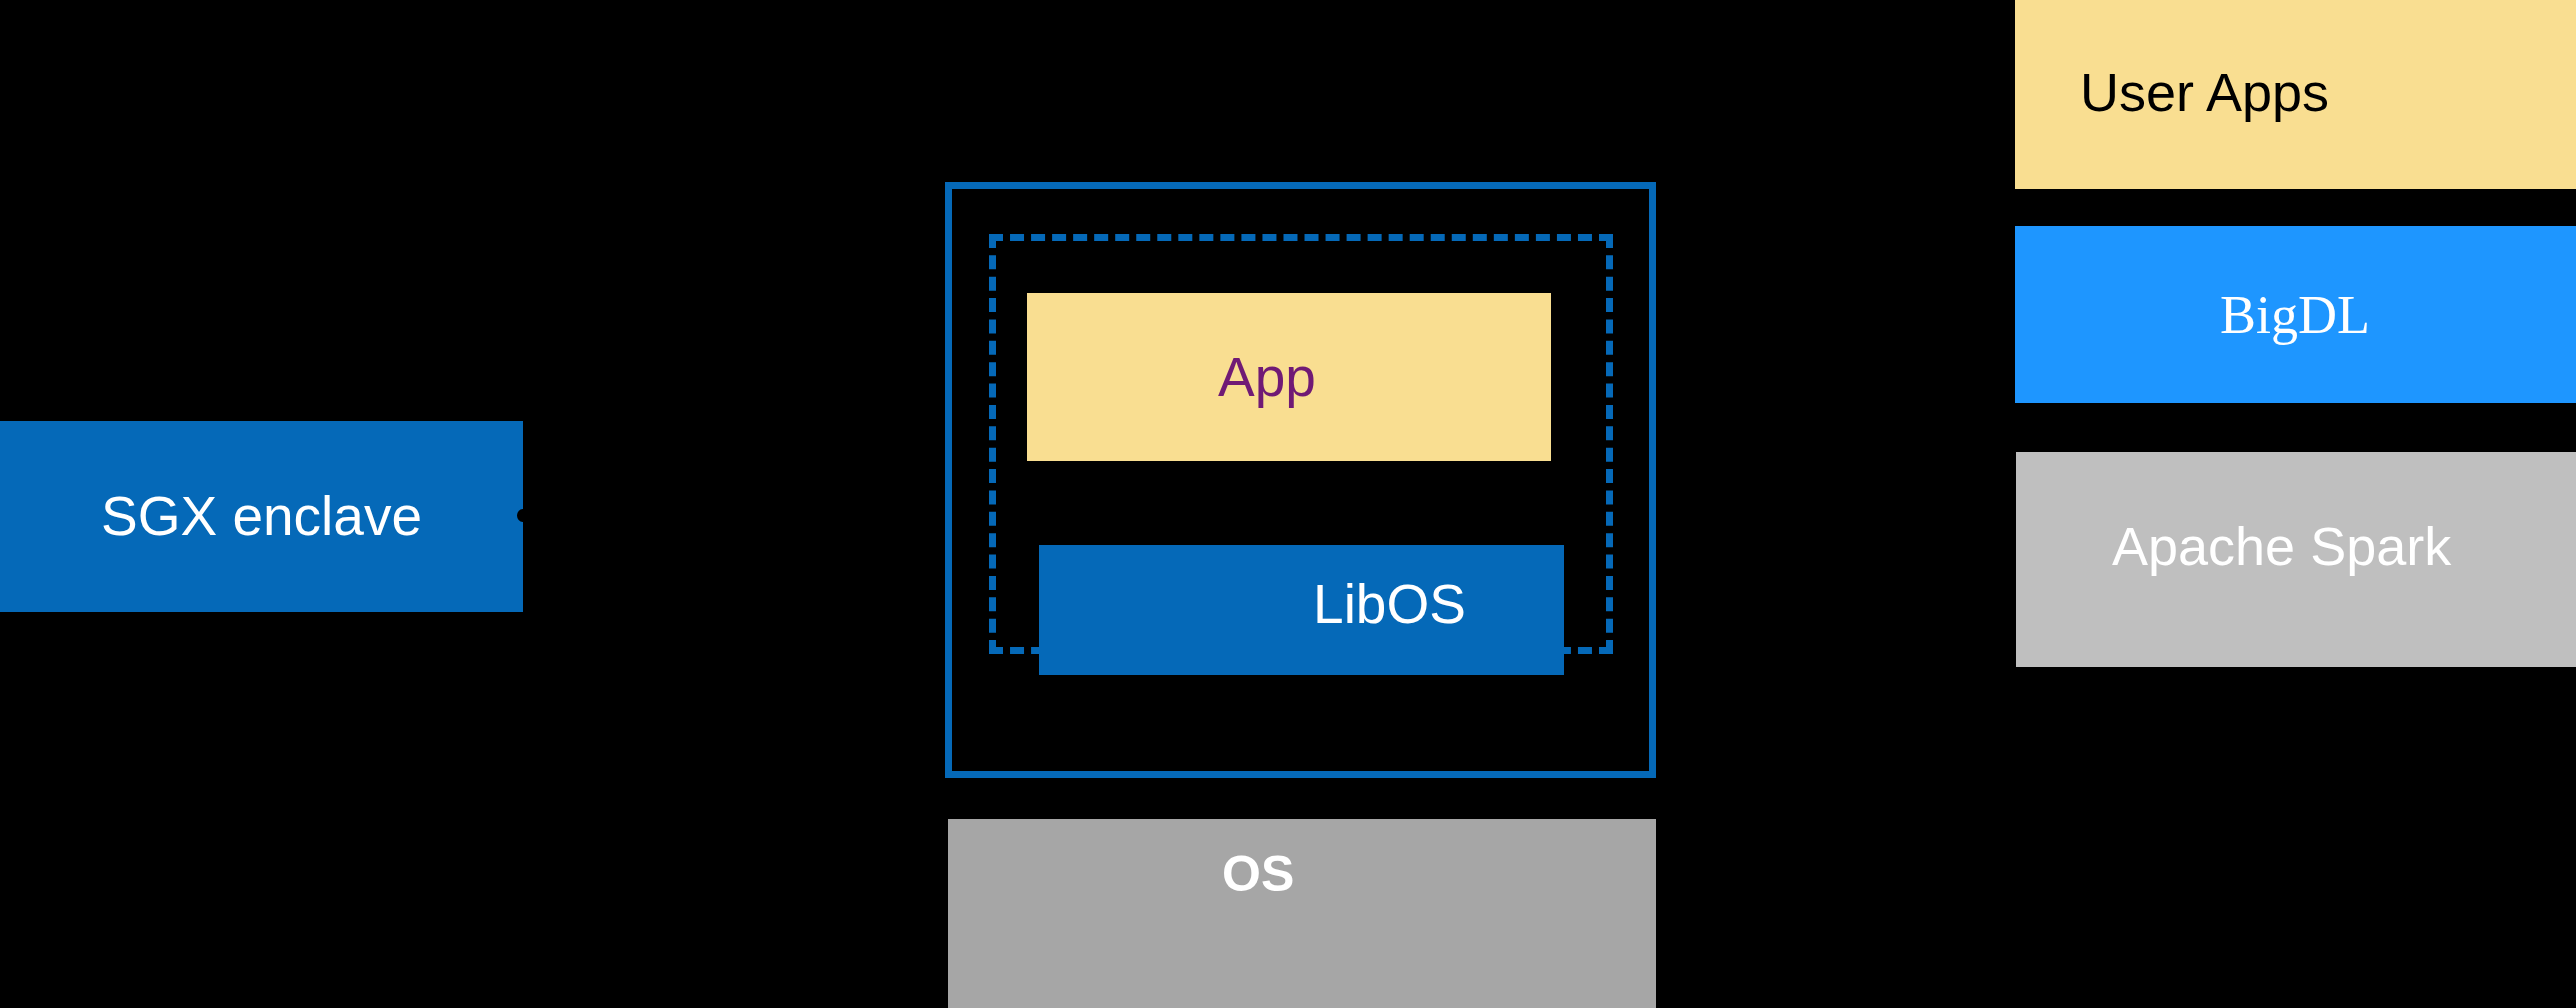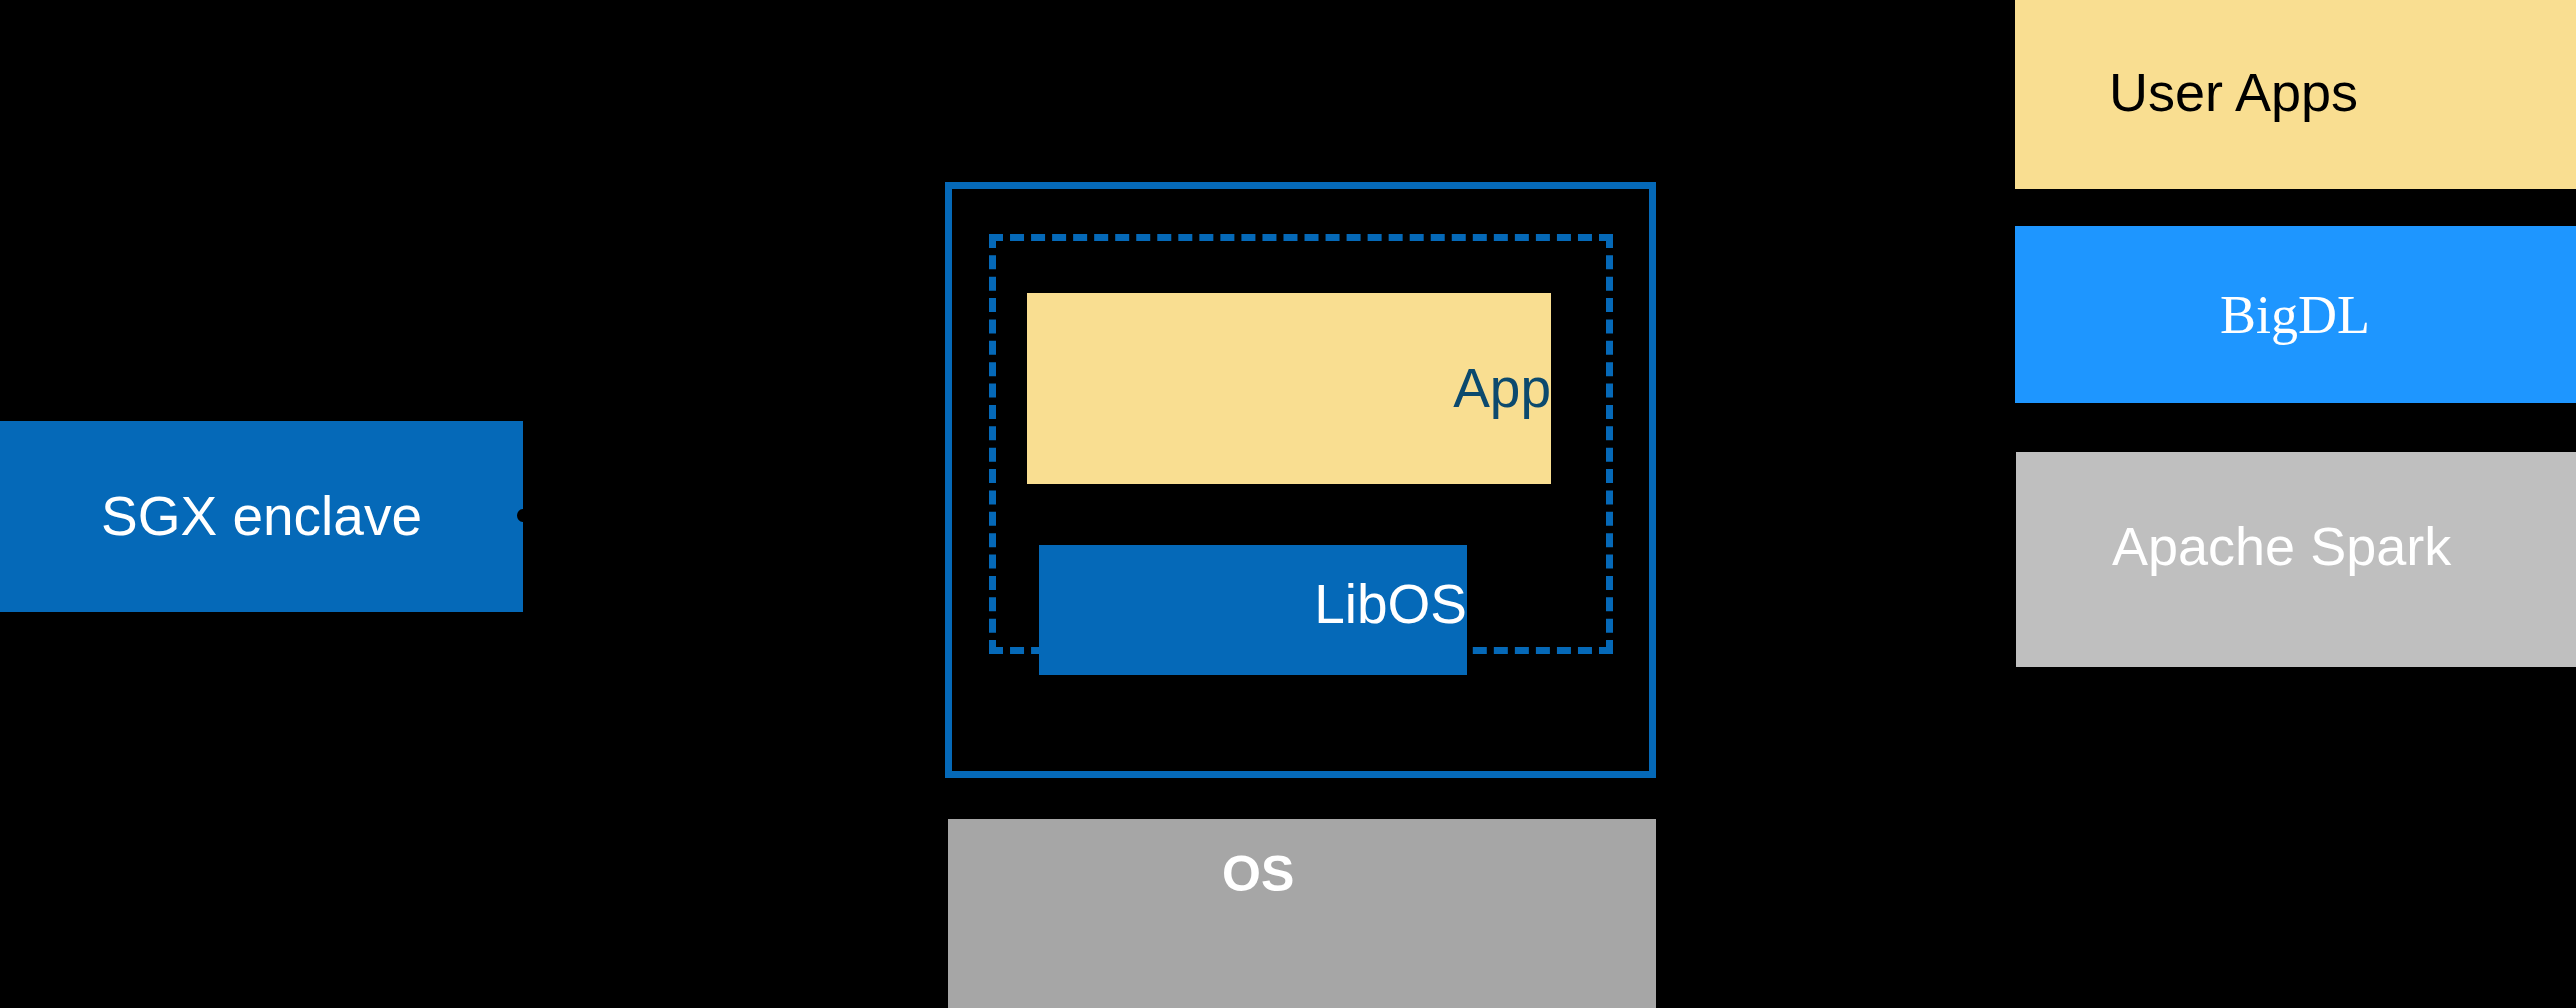--- a/index.html
+++ b/index.html
@@ -71,38 +71,38 @@
     border: 7.5px dashed #0569B8;
     box-sizing: border-box;
     background: transparent;
   }
 
   
   #app-box {
     left: 1027px;
     top: 293px;
     width: 524px;
-    height: 191px;
+    height: 168px;
     background: #F9DE91;
-    color: #0c4a6e;
+    color: #701a75;
     font-size: 55px;
-    justify-content: flex-end;
+    justify-content: flex-start;
   }
   #app-box .lbl { margin-left: 191px; }
 
   
   #libos-box {
     left: 1039px;
     top: 545px;
-    width: 428px;
+    width: 525px;
     height: 130px;
     background: #0569B8;
     color: #FFFFFF;
     font-size: 55px;
-    justify-content: flex-end;
+    justify-content: center;
     align-items: flex-start;
   }
   #libos-box .lbl { margin-left: 176px; margin-top: 32px; }
 
   
   #os-box {
     left: 948px;
     top: 819px;
     width: 708px;
     height: 218px;
@@ -120,21 +120,21 @@
     left: 2015px;
     top: -50px;
     width: 620px;
     height: 239px;
     background: #F9DE91;
     color: #000000;
     font-size: 54px;
     align-items: flex-end;
     justify-content: flex-start;
   }
-  #user-apps-box .lbl { margin-left: 94px; margin-bottom: 70px; }
+  #user-apps-box .lbl { margin-left: 65px; margin-bottom: 70px; }
 
   #bigdl-box {
     left: 2015px;
     top: 226px;
     width: 620px;
     height: 177px;
     background: #1E96FF;
     color: #FFFFFF;
     font-size: 54px;
     justify-content: flex-start;

